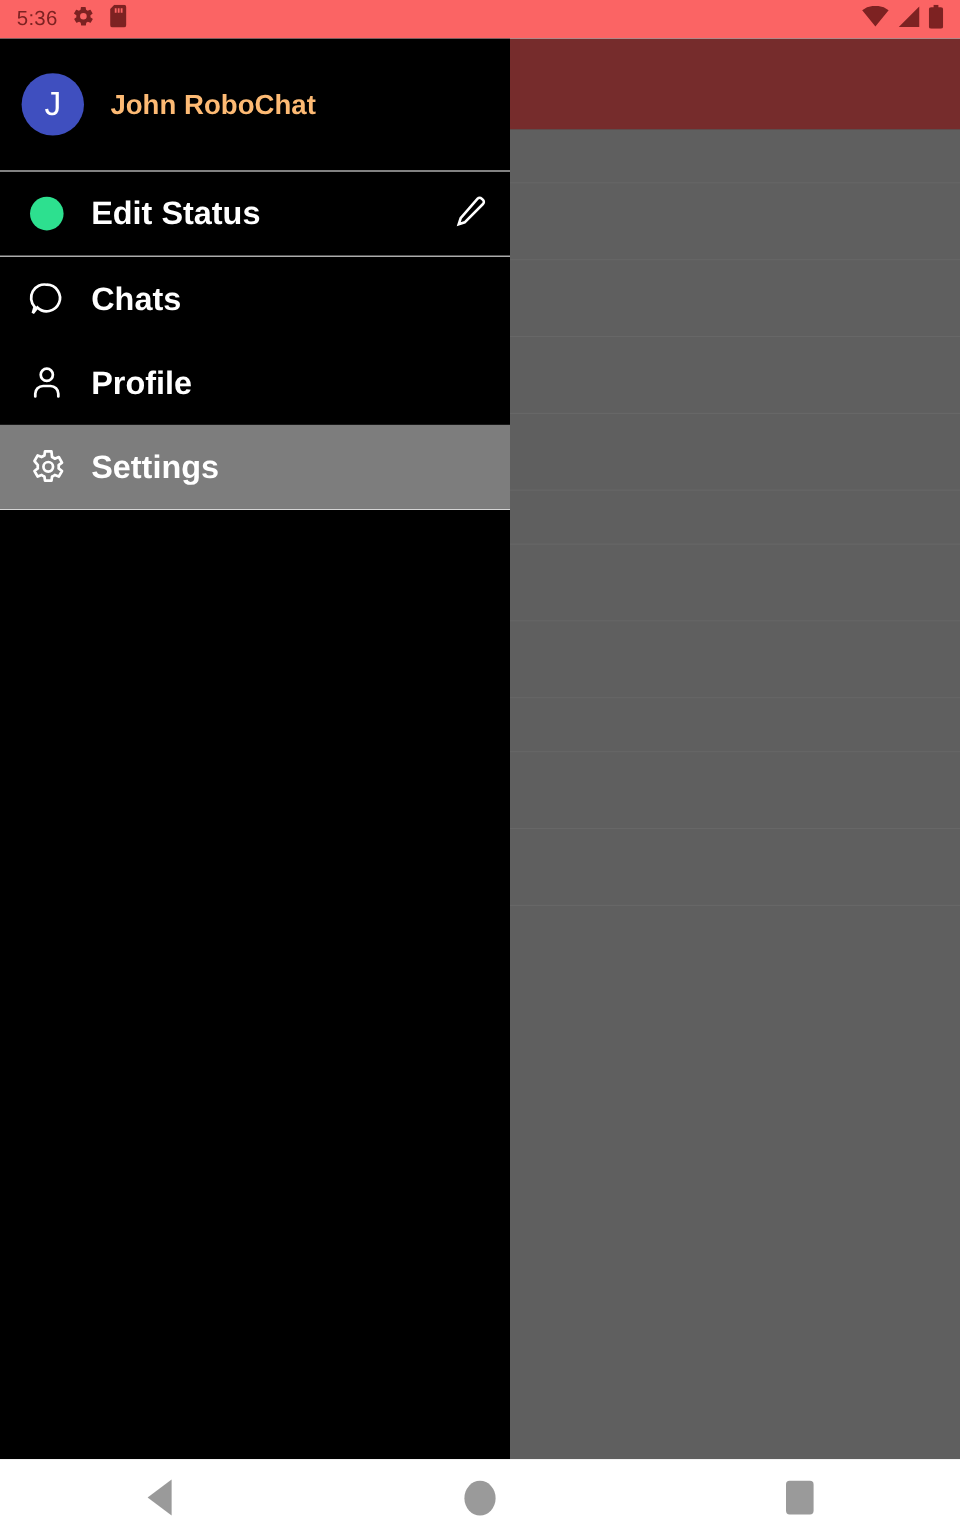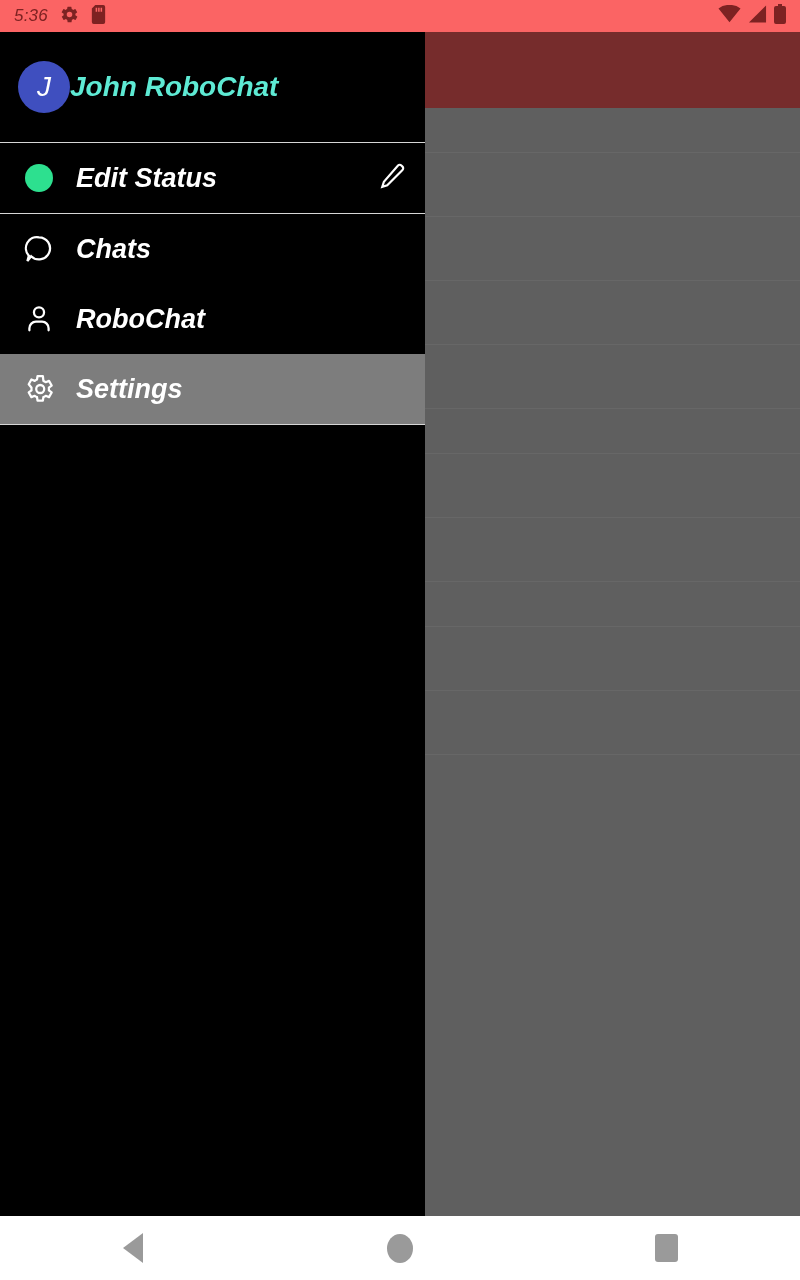--- a/index.html
+++ b/index.html
@@ -2,21 +2,21 @@
 <html><head>
 <meta charset="utf-8">
 <style>
   * { margin:0; padding:0; box-sizing:border-box; }
   html, body {
     width:800px; height:1280px;
     background:#ffffff;
     font-family:"Liberation Sans", sans-serif;
     overflow:hidden;
   }
-  #screen { position:relative; width:800px; height:1280px; overflow:hidden;font-style:italic; }
+  #screen { position:relative; width:800px; height:1280px; overflow:hidden; }
 
   
   #status-bar {
     position:absolute; top:0; left:0; width:800px; height:32px;
     background:#fb6464;
     display:flex; align-items:center; justify-content:space-between;
     padding:0 14px;
   }
   #status-left { display:flex; align-items:center; gap:12px; }
   #status-right { display:flex; align-items:center; gap:7px; }
@@ -67,21 +67,21 @@
     background:#000000;
   }
   #drawer-header { height:110px; display:flex; align-items:center; padding:0 18px; }
   #avatar {
     width:52px; height:52px; border-radius:50%;
     background:#3f4fbf; color:#ffffff;
     display:flex; align-items:center; justify-content:center;
     font-size:28px; font-weight:400; flex:none;
   }
   #account-name {
-    font-size:28px; font-weight:700; color:#5eead4;
+    margin-left:22px; font-size:23px; font-weight:700; color:#fdba74;
     line-height:1.22; max-width:250px;
   }
   .drawer-div { height:1px; background:#d6d6d6; }
 
   .d-row {
     height:70px; display:flex; align-items:center; padding:0 18px;
   }
   .d-ico { width:42px; flex:none; display:flex; align-items:center; justify-content:center; }
   .d-label { margin-left:16px; font-size:27px; font-weight:700; color:#ffffff; }
   .d-row.selected { background:#7d7d7d; }
@@ -225,21 +225,21 @@
         <span class="d-label">Chats</span>
       </div>
 
       <div class="d-row">
         <span class="d-ico">
           <svg width="32" height="32" viewBox="0 0 24 24">
               <circle cx="12" cy="7" r="3.8" fill="none" stroke="#ffffff" stroke-width="1.7"></circle>
               <path fill="none" stroke="#ffffff" stroke-width="1.7" stroke-linecap="round" d="M4.8 20.5v-1.6A4.9 4.9 0 0 1 9.7 14h4.6a4.9 4.9 0 0 1 4.9 4.9v1.6"></path>
             </svg>
         </span>
-        <span class="d-label">RoboChat</span>
+        <span class="d-label">Profile</span>
       </div>
 
       <div class="d-row selected">
         <span class="d-ico">
           <svg width="32" height="32" viewBox="0 0 24 24">
               <path fill="none" stroke="#ffffff" stroke-width="1.7" stroke-linejoin="round" d="M19.4 13a7.6 7.6 0 0 0 0-2l2.1-1.6-2-3.5-2.5 1a7.4 7.4 0 0 0-1.7-1L14.9 2.3h-4l-.4 2.6a7.4 7.4 0 0 0-1.7 1l-2.5-1-2 3.5L6.4 11a7.6 7.6 0 0 0 0 2l-2.1 1.6 2 3.5 2.5-1a7.4 7.4 0 0 0 1.7 1l.4 2.6h4l.4-2.6a7.4 7.4 0 0 0 1.7-1l2.5 1 2-3.5z"></path>
               <circle cx="12.9" cy="12" r="3" fill="none" stroke="#ffffff" stroke-width="1.7"></circle>
             </svg>
         </span>
         <span class="d-label">Settings</span>

